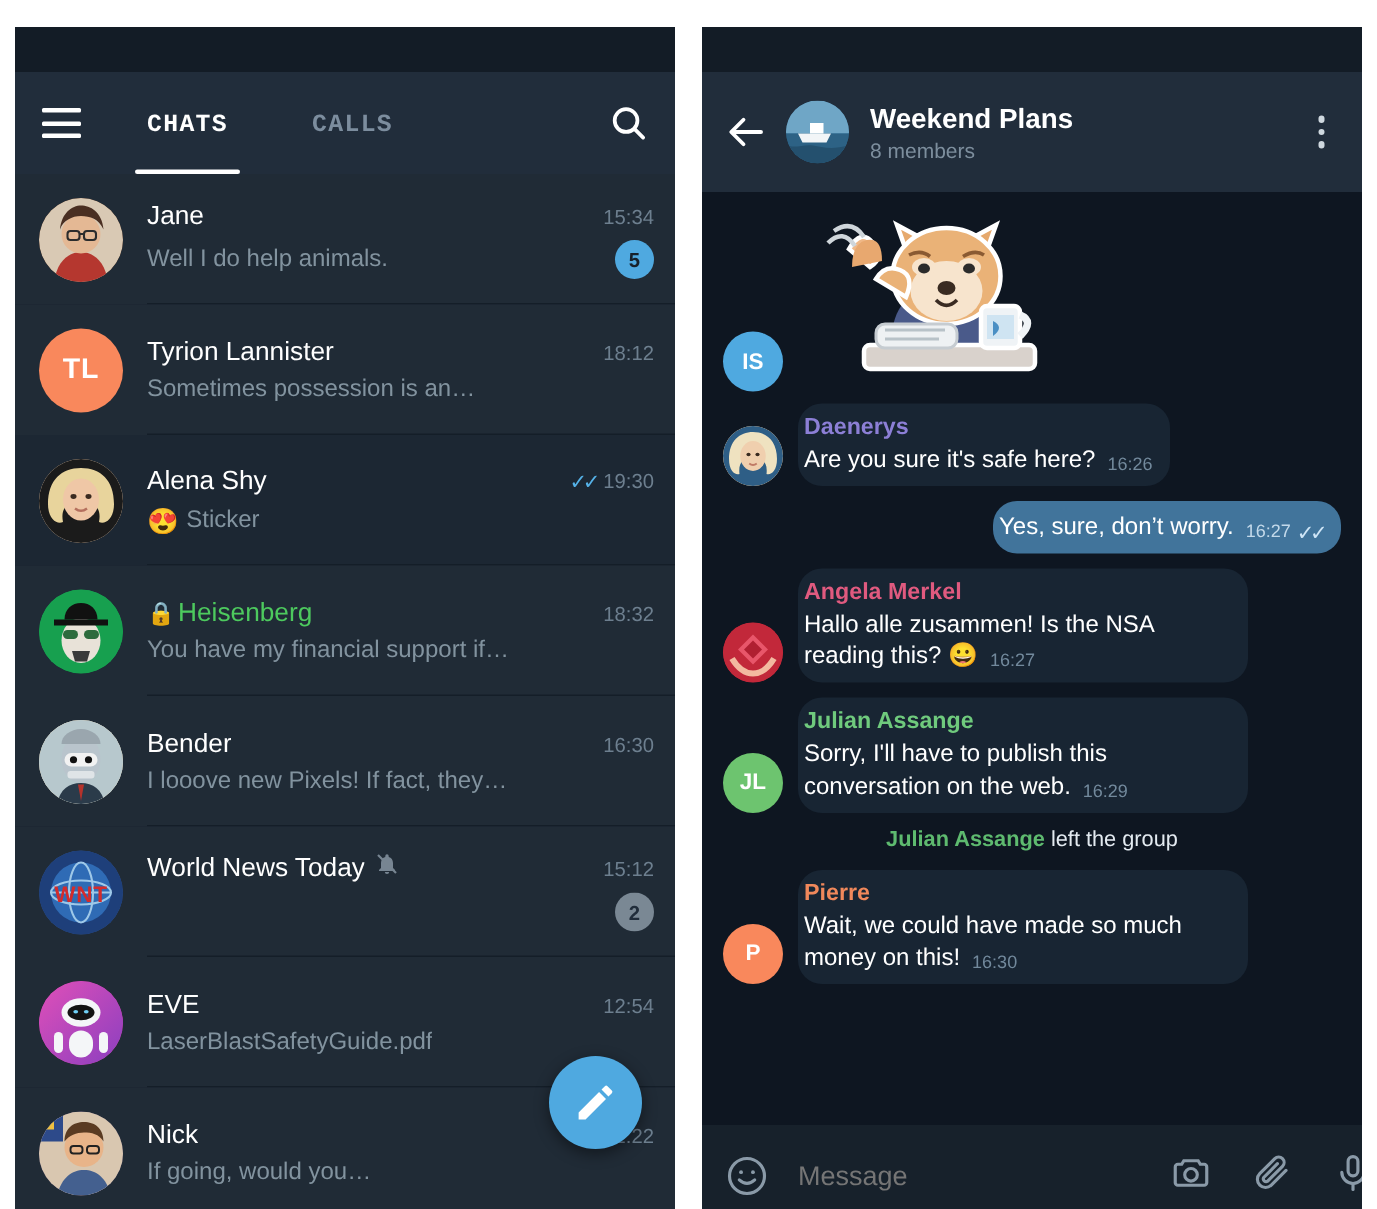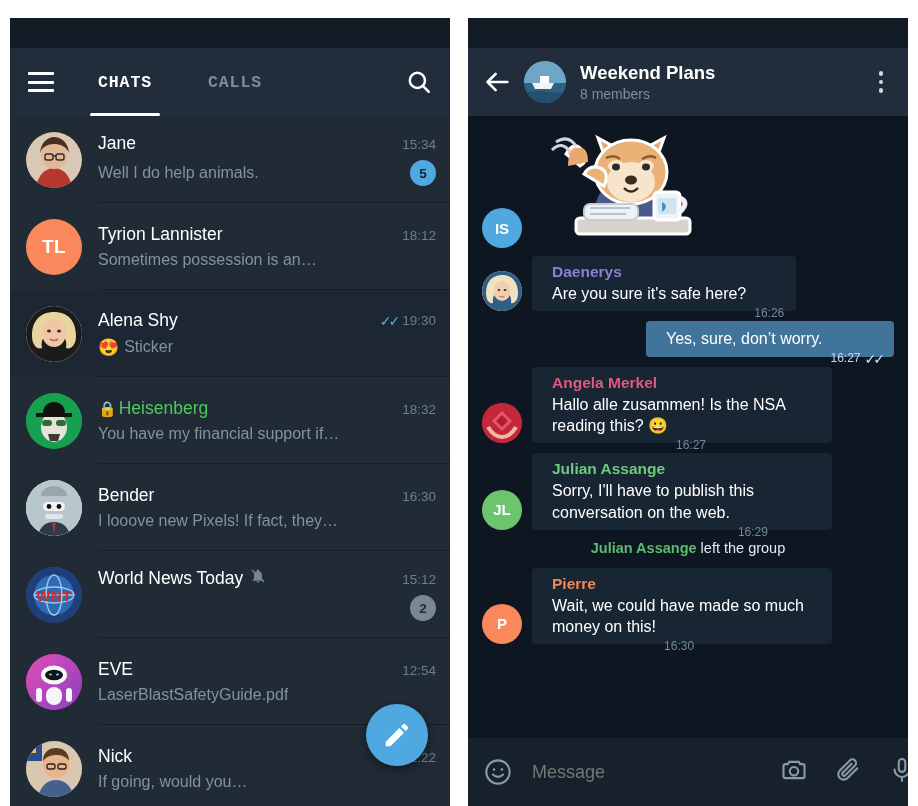--- a/index.html
+++ b/index.html
@@ -111,21 +111,21 @@
   .fab {
     position: absolute; right: 22px; bottom: 40px;
     width: 62px; height: 62px; border-radius: 50%;
     background: #4fa9e0;
     display: flex; align-items: center; justify-content: center;
     box-shadow: 0 3px 10px rgba(0,0,0,.45); cursor: pointer;
   }
 
   
   .conv-bar {
-    height: 68px; background: #212d3b;
+    height: 80px; background: #212d3b;
     display: flex; align-items: center; padding: 0 16px;
   }
   .back-btn { width: 28px; height: 28px; cursor: pointer; flex: 0 0 28px; margin-right: 12px; }
   .conv-av {
     width: 42px; height: 42px; border-radius: 50%; flex: 0 0 42px; margin-right: 14px;
     overflow: hidden; position: relative;
   }
   .conv-txt { flex: 1 1 auto; min-width: 0; }
   .conv-title { font-size: 18.5px; font-weight: bold; color: #fff; line-height: 1.15; }
   .conv-sub { font-size: 14px; color: #7d8e9d; margin-top: 2px; }
@@ -137,30 +137,30 @@
     padding: 10px 14px 0 14px; overflow: hidden; position: relative;
   }
   .msg-line { display: flex; align-items: flex-end; margin-bottom: 10px; }
   .msg-line.out { justify-content: flex-end; }
   .m-av {
     width: 40px; height: 40px; border-radius: 50%; flex: 0 0 40px; margin-right: 10px;
     display: flex; align-items: center; justify-content: center;
     color: #fff; font-size: 15px; font-weight: bold; overflow: hidden; position: relative;
   }
   .bubble {
-    background: #182533; border-radius: 4px;
-    padding: 7px 12px 7px 20px; max-width: 300px; position: relative;
+    background: #182533; border-radius: 16px;
+    padding: 7px 12px 7px 4px; max-width: 300px; position: relative;
   }
   .bubble.out { background: #41749b; max-width: 300px; }
   .b-name { font-size: 15.5px; font-weight: bold; margin-bottom: 2px; }
   .b-text { font-size: 16px; color: #ffffff; line-height: 1.32; }
   .b-time {
     font-size: 12px; color: #72899c; margin-left: 8px;
     white-space: nowrap; display: inline-flex; align-items: center; gap: 4px;
-    vertical-align: baseline; position: relative; top: 18px;
+    vertical-align: baseline; position: relative; top: 2px;
   }
   .bubble.out .b-time { color: #c3d9ea; }
   .bubble.out .b-time .checks { color: #cfe6f7; }
   .sticker-wrap { margin-bottom: 8px; }
   .service {
     text-align: center; font-size: 14.5px; color: #e3eaf0;
     margin: 4px 0 12px 0;
   }
   .service b { color: #5eba6f; font-weight: bold; }
 

